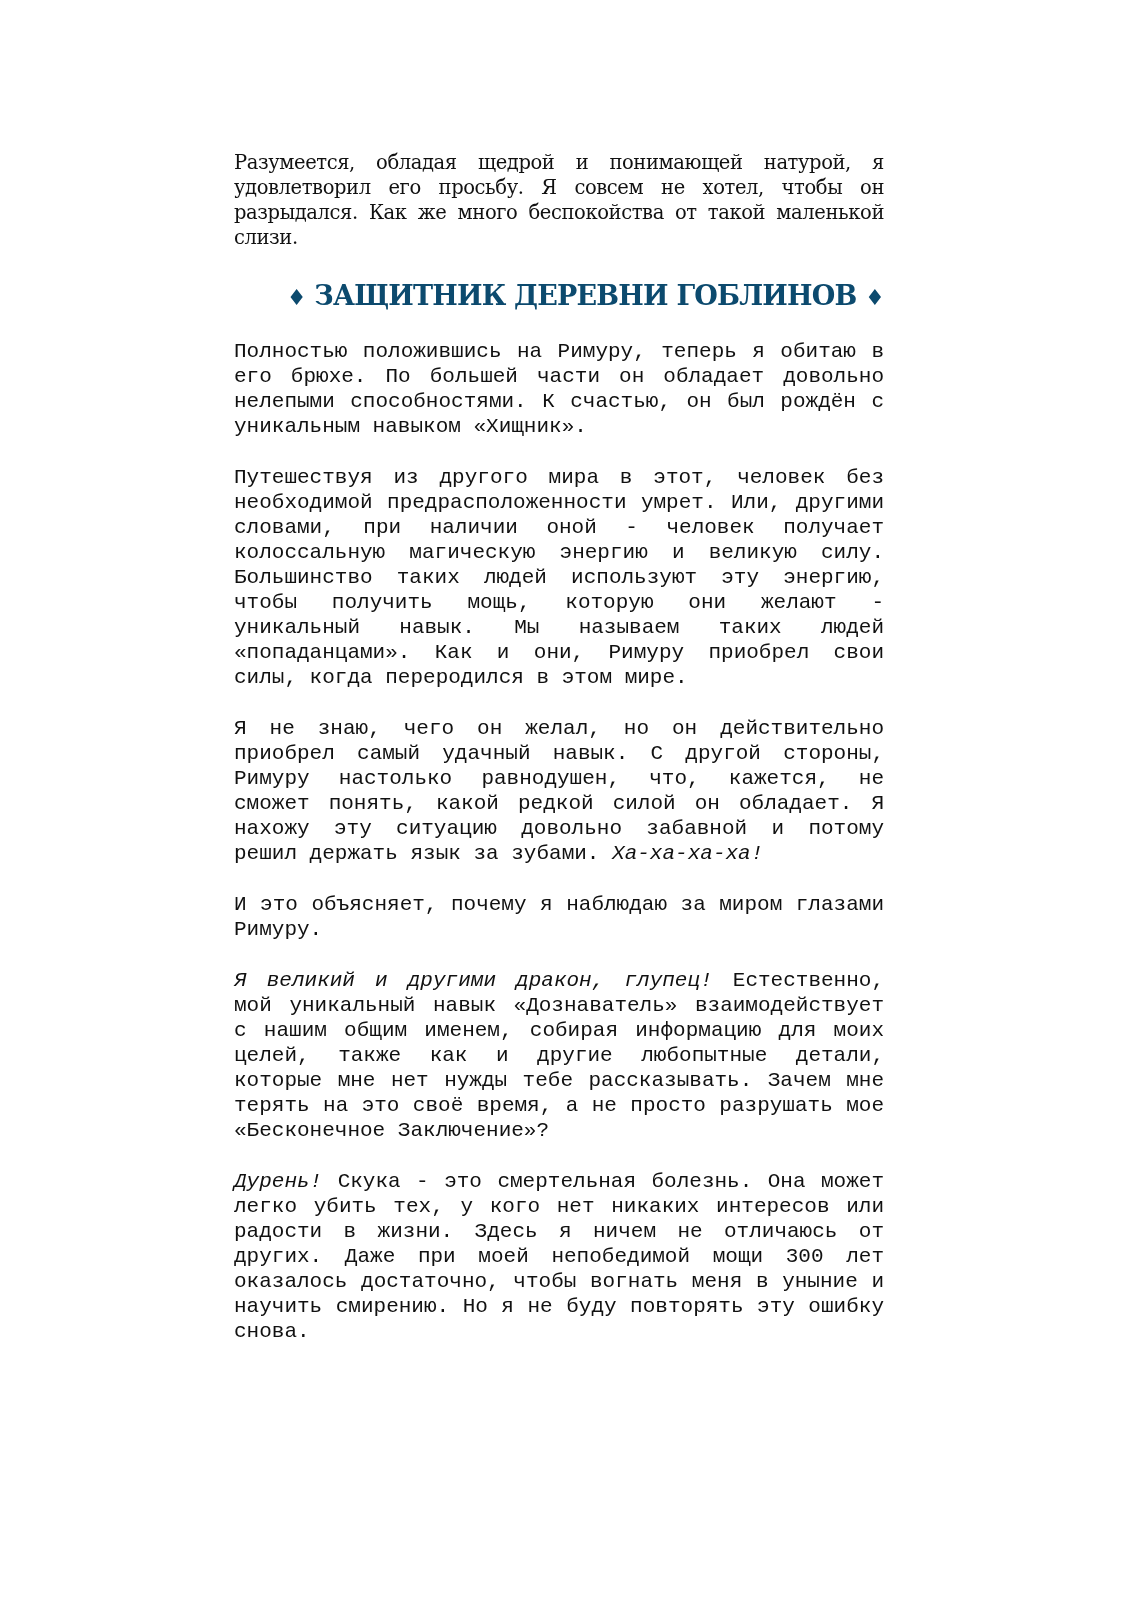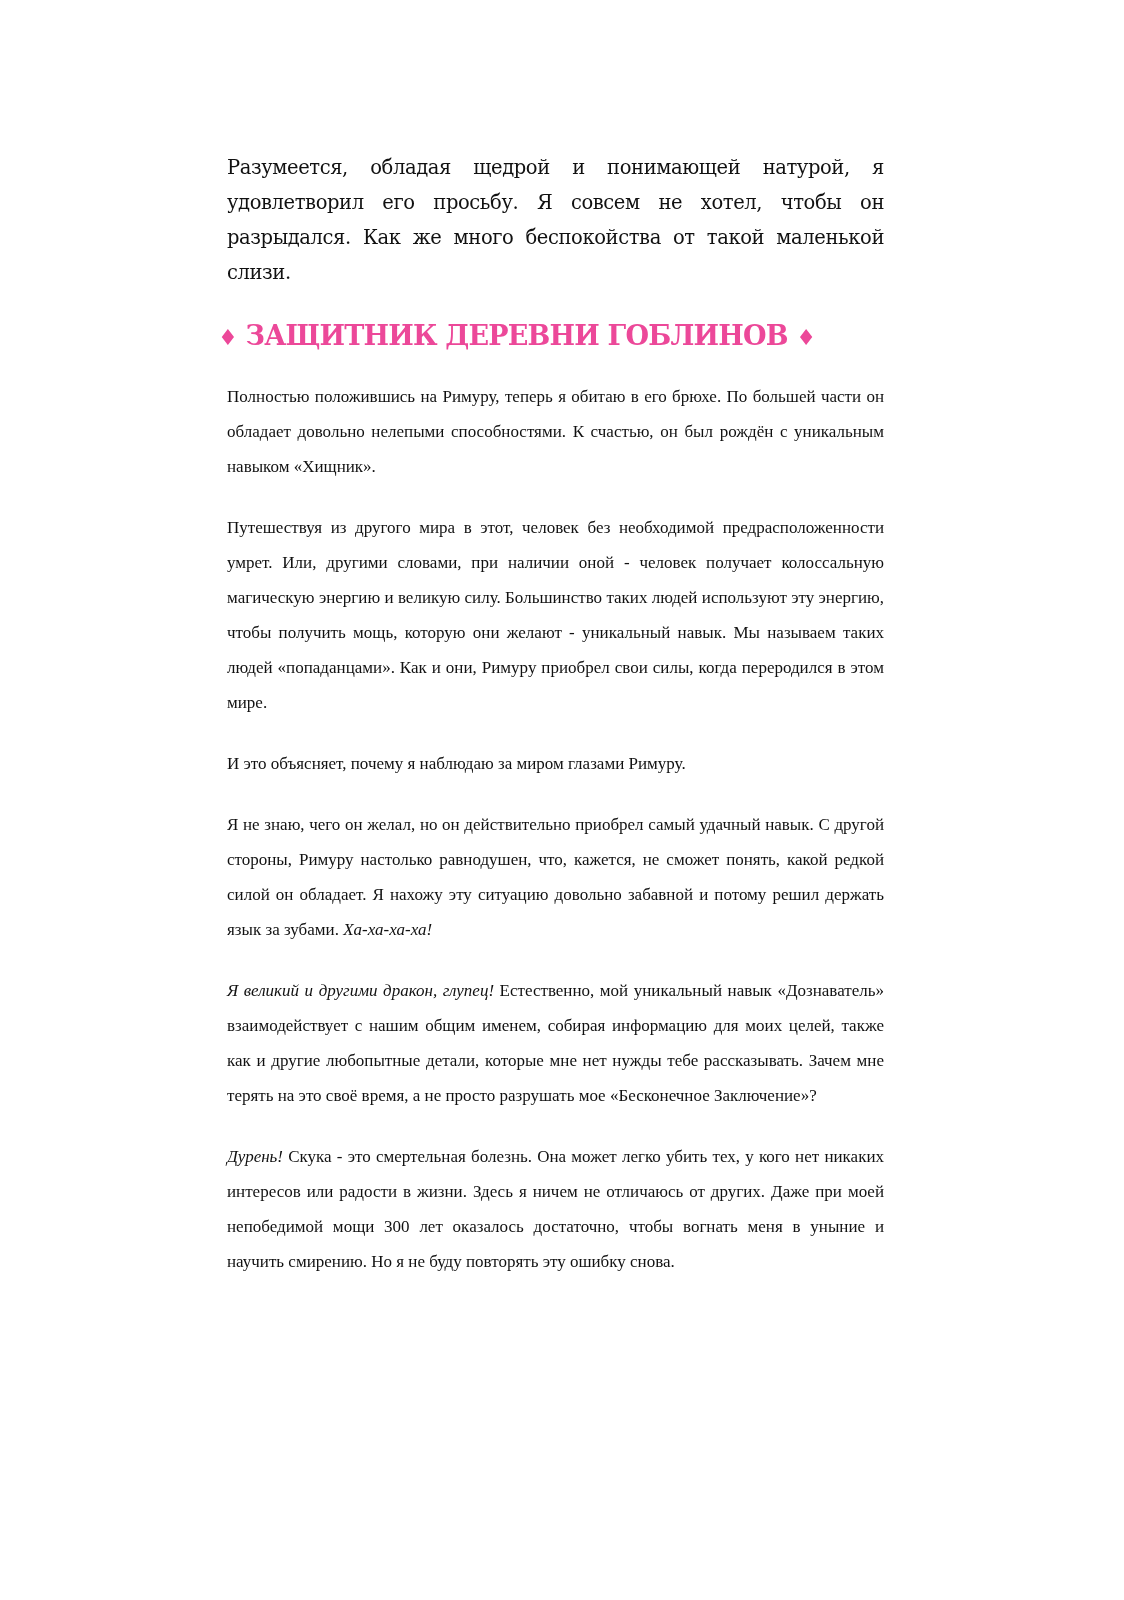--- a/index.html
+++ b/index.html
@@ -2,36 +2,36 @@
 <html><head>
 <meta charset="utf-8">
 <style>
   html, body { margin: 0; padding: 0; background: #ffffff; }
   body { width: 1124px; height: 1600px; position: relative; overflow: hidden; }
   .page {
     position: absolute; left: 218px; top: 150px; width: 666px;
     color: #111111;
   }
   .para {
-    margin: 0 0 26px 9px;
+    margin: 0 0 26px 16px;
     text-align: justify;
     text-align-last: left;
     font-size: 21px;
-    line-height: 35px;
+    line-height: 25px;
   }
   .f-serif1 { font-family: "DejaVu Serif", serif; font-size: 19.5px; letter-spacing: -0.4px; }
-  .f-serif2 { font-family: Liberation Serif, serif; font-size: 17px; }
+  .f-serif2 { font-family: Liberation Mono, monospace; font-size: 21px; }
   .heading {
     font-family: "DejaVu Serif", serif;
     font-size: 27px;
     letter-spacing: -0.8px;
-    text-align: left;
+    text-align: right;
     margin: 30px 0 26px 0;
     line-height: 32px;
-    color: #ec4899;
+    color: #0c4a6e;
   }
   .diamond { font-size: 22px; }
   em { font-style: italic; }
 </style>
 </head>
 <body>
 
 <div class="page">
 
   <p class="para f-serif1">
@@ -47,25 +47,25 @@
 
   <p class="para f-serif2">
     <span>Полностью положившись на Римуру, теперь я обитаю в его брюхе. По большей части он обладает довольно нелепыми способностями. К счастью, он был рождён с уникальным навыком «Хищник».</span>
   </p>
 
   <p class="para f-serif2">
     <span>Путешествуя из другого мира в этот, человек без необходимой предрасположенности умрет. Или, другими словами, при наличии оной - человек получает колоссальную магическую энергию и великую силу. Большинство таких людей используют эту энергию, чтобы получить мощь, которую они желают - уникальный навык. Мы называем таких людей «попаданцами». Как и они, Римуру приобрел свои силы, когда переродился в этом мире.</span>
   </p>
 
   <p class="para f-serif2">
-    <span>И это объясняет, почему я наблюдаю за миром глазами Римуру.</span>
+    <span>Я не знаю, чего он желал, но он действительно приобрел самый удачный навык. С другой стороны, Римуру настолько равнодушен, что, кажется, не сможет понять, какой редкой силой он обладает. Я нахожу эту ситуацию довольно забавной и потому решил держать язык за зубами. </span><em>Ха-ха-ха-ха!</em>
   </p>
 
   <p class="para f-serif2">
-    <span>Я не знаю, чего он желал, но он действительно приобрел самый удачный навык. С другой стороны, Римуру настолько равнодушен, что, кажется, не сможет понять, какой редкой силой он обладает. Я нахожу эту ситуацию довольно забавной и потому решил держать язык за зубами. </span><em>Ха-ха-ха-ха!</em>
+    <span>И это объясняет, почему я наблюдаю за миром глазами Римуру.</span>
   </p>
 
 
   <p class="para f-serif2">
     <em>Я великий и другими дракон, глупец!</em><span> Естественно, мой уникальный навык «Дознаватель» взаимодействует с нашим общим именем, собирая информацию для моих целей, также как и другие любопытные детали, которые мне нет нужды тебе рассказывать. Зачем мне терять на это своё время, а не просто разрушать мое «Бесконечное Заключение»?</span>
   </p>
 
   <p class="para f-serif2">
     <em>Дурень!</em><span> Скука - это смертельная болезнь. Она может легко убить тех, у кого нет никаких интересов или радости в жизни. Здесь я ничем не отличаюсь от других. Даже при моей непобедимой мощи 300 лет оказалось достаточно, чтобы вогнать меня в уныние и научить смирению. Но я не буду повторять эту ошибку снова.</span>
   </p>

